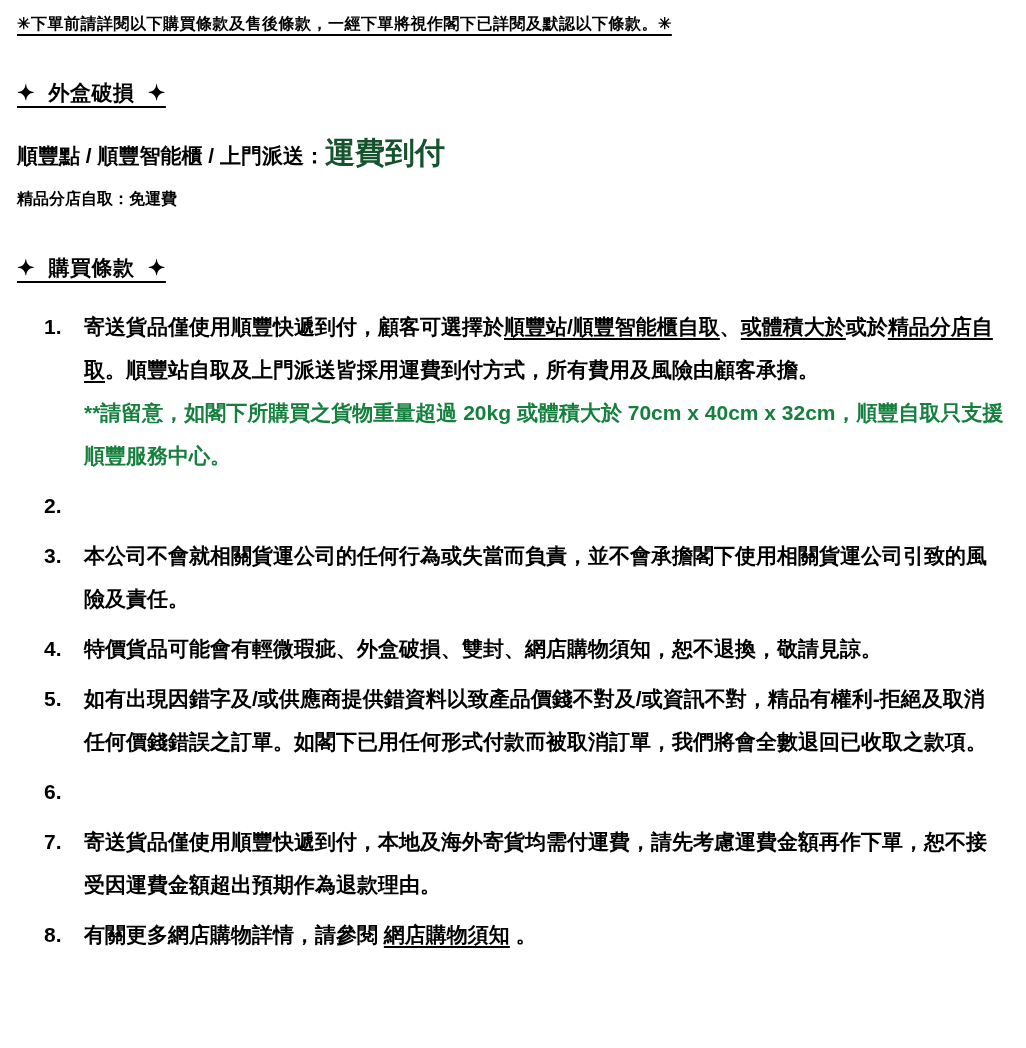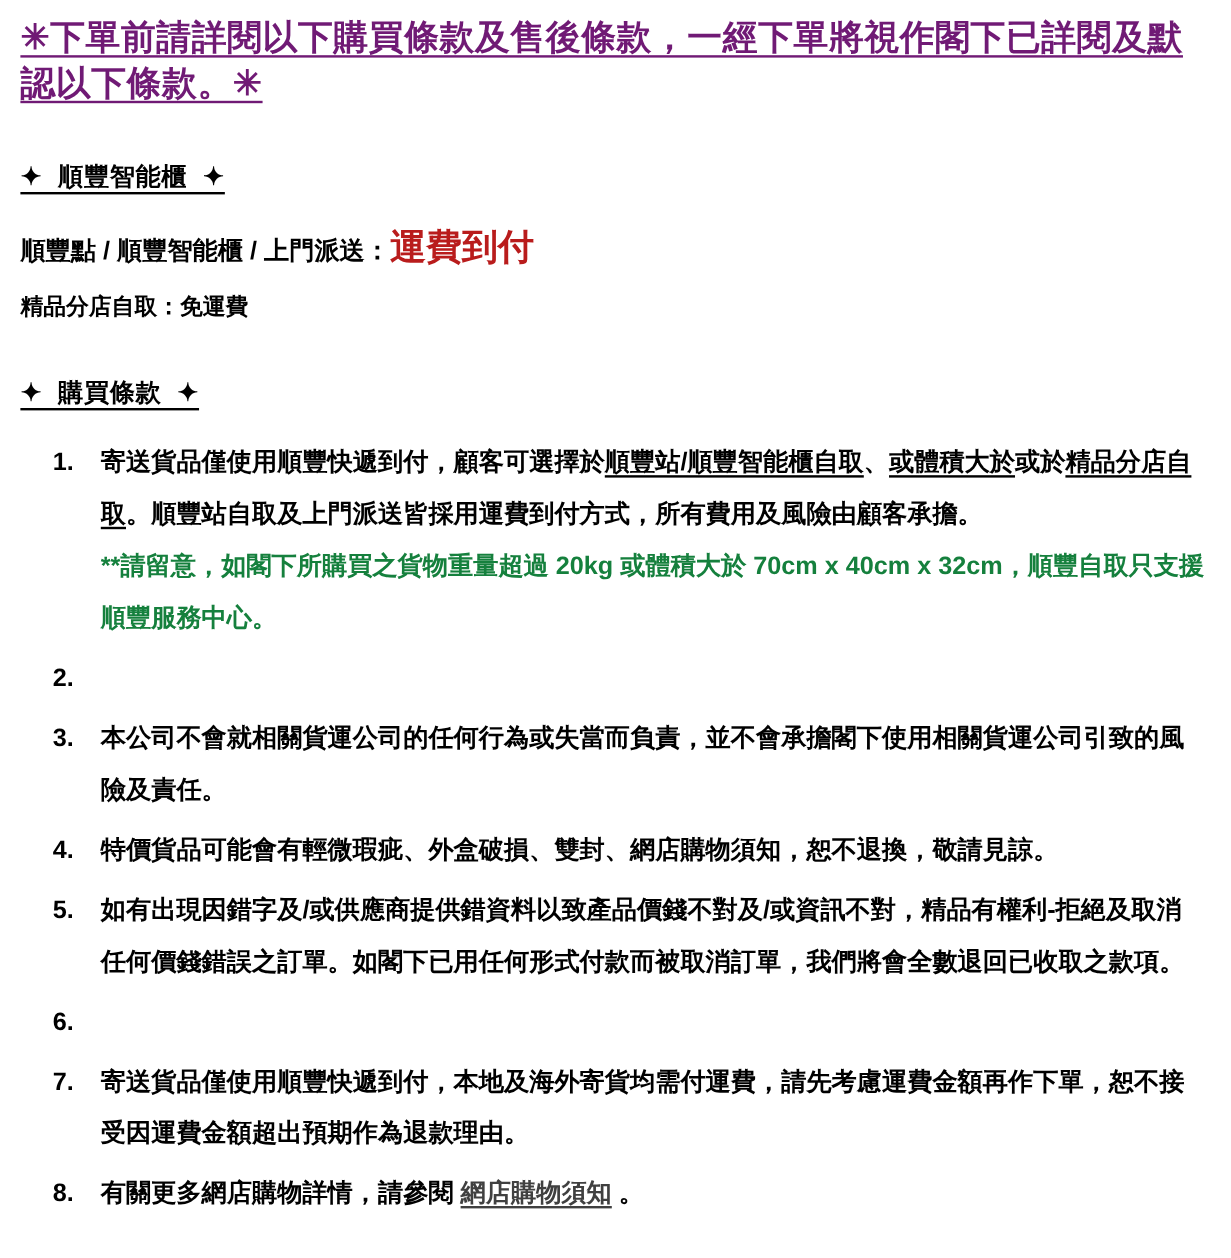--- a/index.html
+++ b/index.html
@@ -8,77 +8,77 @@
     width: 1026px;
     height: 1048px;
     overflow: hidden;
     font-family: "Liberation Sans", sans-serif;
     font-weight: 700;
     color: #000000;
   }
   .page { padding: 14px 16px 0 17px; }
 
   .notice {
-    color: #701a75;
-    font-size: 29px;
+    color: #000000;
+    font-size: 16px;
     line-height: 1.3;
     text-decoration: underline;
     text-decoration-thickness: 2px;
     text-underline-offset: 5px;
     letter-spacing: 0.5px;
   }
 
   .heading { margin-top: 44px; font-size: 21px; }
   .heading .heading-text {
     text-decoration: underline;
     text-decoration-thickness: 2px;
     text-underline-offset: 6px;
     word-spacing: 7px;
     letter-spacing: 0.5px;
   }
   .heading-terms { }
 
   .method-line { margin-top: 26px; font-size: 21px; line-height: 1.3; }
-  .seg-red-large { color: #b91c1c; font-size: 30px; }
-  .pickup-line { margin-top: 17px; font-size: 19px; }
+  .seg-red-large { color: #14532d; font-size: 30px; }
+  .pickup-line { margin-top: 17px; font-size: 16px; }
 
   .terms-list { margin-top: 23px; }
   .term-row {
     display: flex;
     padding-left: 27px;
     margin-bottom: 7px;
     font-size: 21px;
     line-height: 2.05;
   }
   .term-num { flex: none; width: 40px; }
   .term-body { max-width: 920px; }
 
   .seg-u {
     text-decoration: underline;
     text-decoration-thickness: 2px;
     text-underline-offset: 4px;
   }
   .seg-link {
-    color: #404040;
+    color: #000000;
     text-decoration: underline;
     text-decoration-thickness: 2px;
     text-underline-offset: 4px;
     cursor: pointer;
   }
   .term-note { color: #15803d; }
 </style>
 </head>
 <body>
 
 <div class="page">
 
   <div class="notice">✳︎下單前請詳閱以下購買條款及售後條款，一經下單將視作閣下已詳閱及默認以下條款。✳︎</div>
 
   <div class="heading">
-    <span class="heading-text">✦ 順豐智能櫃 ✦</span>
+    <span class="heading-text">✦ 外盒破損 ✦</span>
   </div>
 
   <div class="method-line"><span>順豐點 / 順豐智能櫃 / 上門派送：</span><span class="seg-red-large">運費到付</span></div>
 
   <div class="pickup-line">精品分店自取：免運費</div>
 
   <div class="heading heading-terms">
     <span class="heading-text">✦ 購買條款 ✦</span>
   </div>
 

